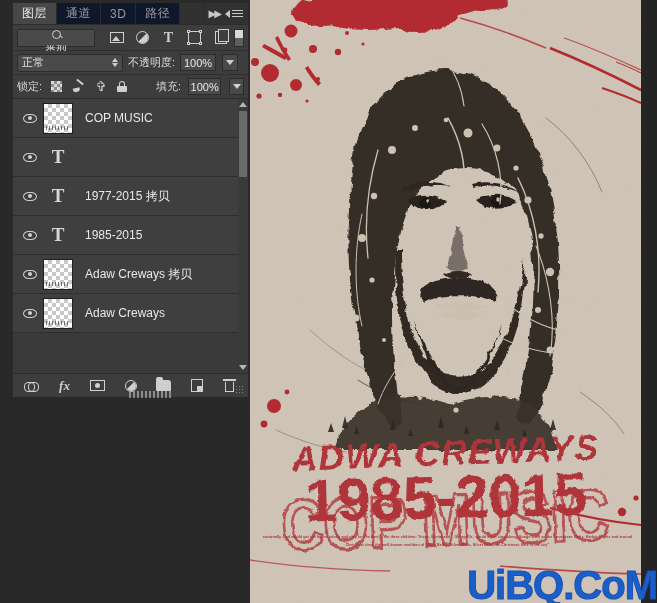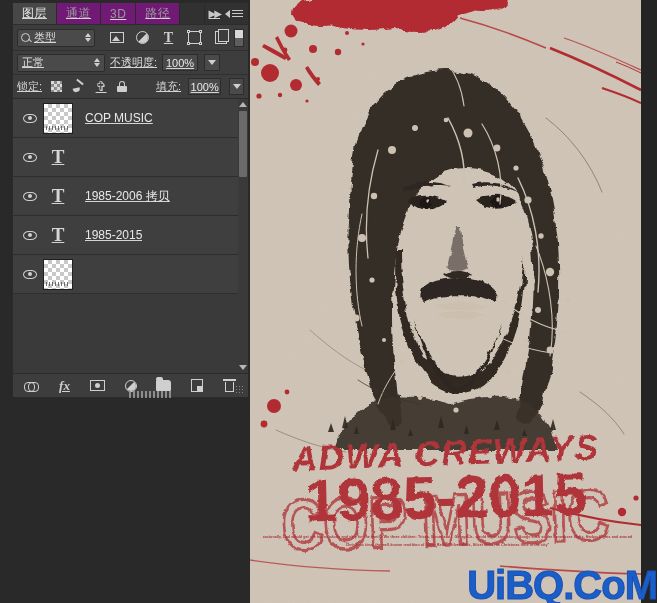--- a/index.html
+++ b/index.html
@@ -12,31 +12,31 @@
   }
 
   
   #root { position:absolute; inset:0; display:block; }
 
   
   #panel {
     position:absolute; left:12px; top:2px; width:237px; height:396px;
     background:#3a3a3a;
     border:1px solid #2a2a2a;
-    display:flex; flex-direction:column;text-decoration:underline;
+    display:flex; flex-direction:column;
   }
 
   
   .tabstrip {
     height:22px; background:#313131; display:flex; align-items:stretch;
     border-bottom:1px solid #2c2c2c; position:relative;
   }
   .tab {
     padding:0 9px; display:flex; align-items:center; justify-content:center;
-    font-size:12px; color:#9a9a9a; background:#701a75;
+    font-size:12px; color:#9a9a9a; background:#0f172a;
     border-right:1px solid #2a2a2a; letter-spacing:.5px;
   }
   .tab.active { background:#474747; color:#e8e8e8; }
   .tabfill { flex:1; background:#313131; border-right:1px solid #2a2a2a; }
   .tabicons {
     display:flex; align-items:center; gap:5px; padding:0 5px 0 4px;
     background:#313131;
   }
   .chev { color:#c8c8c8; font-size:10px; letter-spacing:-2px; }
   .menuicon { display:flex; flex-direction:column; gap:2px; }
@@ -52,21 +52,21 @@
 
   
   .filterrow {
     height:26px; background:#3d3d3d; display:flex; align-items:center;
     padding:0 4px; gap:0; border-bottom:1px solid #303030;
   }
   .kindsel {
     width:78px; height:18px; background:#4a4a4a;
     border:1px solid #2c2c2c; border-radius:2px;
     display:flex; align-items:center; gap:4px; padding:0 3px;
-    font-size:11px; color:#dcdcdc;
+    font-size:11px; color:#dcdcdc;flex-direction:column;
   }
   .magnifier {
     width:9px;height:9px;border:1.4px solid #cfcfcf;border-radius:50%;
     position:relative; flex:none;
   }
   .magnifier::after{
     content:""; position:absolute; width:4px;height:1.4px;background:#cfcfcf;
     transform:rotate(45deg); right:-3px; bottom:0px;
   }
   .kindlabel { flex:1; }
@@ -93,21 +93,21 @@
   .fsmart::before{content:"";position:absolute;left:2px;top:-3px;width:9px;height:11px;border:1.3px solid #cfcfcf;background:#3d3d3d;}
   .toggleswatch { margin-left:auto; width:10px;height:18px;
     background:linear-gradient(#d8d8d8 0 50%,#5e5e5e 50% 100%); border:1px solid #2c2c2c;}
 
   
   .blendrow {
     height:24px; background:#3d3d3d; display:flex; align-items:center;
     padding:0 4px; border-bottom:1px solid #303030; gap:5px;
   }
   .blendsel {
-    width:88px; height:18px; background:#4a4a4a; border:1px solid #2c2c2c;
+    width:106px; height:18px; background:#4a4a4a; border:1px solid #2c2c2c;
     border-radius:2px; display:flex; align-items:center; padding:0 4px;
     font-size:11px; color:#e2e2e2;
   }
   .blendsel .lbl{flex:1}
   .rowlabel { font-size:11px; color:#d8d8d8; white-space:nowrap; }
   .numbox {
     width:36px; height:17px; background:#4a4a4a; border:1px solid #2c2c2c;
     display:flex; align-items:center; justify-content:center;
     font-size:11px; color:#e8e8e8;
   }
@@ -590,21 +590,21 @@
         <span class="tthumb">T</span>
       </div>
 
       <div class="layerrow">
         <span class="eye">
           <span class="eyeshape">
               <i></i>
             </span>
         </span>
         <span class="tthumb">T</span>
-        <span class="layername">1985-2006 拷贝</span>
+        <span class="layername">1977-2015 拷贝</span>
       </div>
 
       <div class="layerrow">
         <span class="eye">
           <span class="eyeshape">
               <i></i>
             </span>
         </span>
         <span class="tthumb">T</span>
         <span class="layername">1985-2015</span>
@@ -612,22 +612,34 @@
 
       <div class="layerrow">
         <span class="eye">
           <span class="eyeshape">
               <i></i>
             </span>
         </span>
         <span class="thumbbox">
             <span class="ink"></span>
           </span>
-      </div>
-
+        <span class="layername">Adaw Creways 拷贝</span>
+      </div>
+
+      <div class="layerrow">
+        <span class="eye">
+          <span class="eyeshape">
+              <i></i>
+            </span>
+        </span>
+        <span class="thumbbox">
+            <span class="ink"></span>
+          </span>
+        <span class="layername">Adaw Creways</span>
+      </div>
 
       <div class="lscroll-track">
         <div class="lscroll-up">
             <span class="arw-u"></span>
           </div>
         <div class="lscroll-thumb"></div>
         <div class="lscroll-dn">
             <span class="arw-d"></span>
           </div>
       </div>

